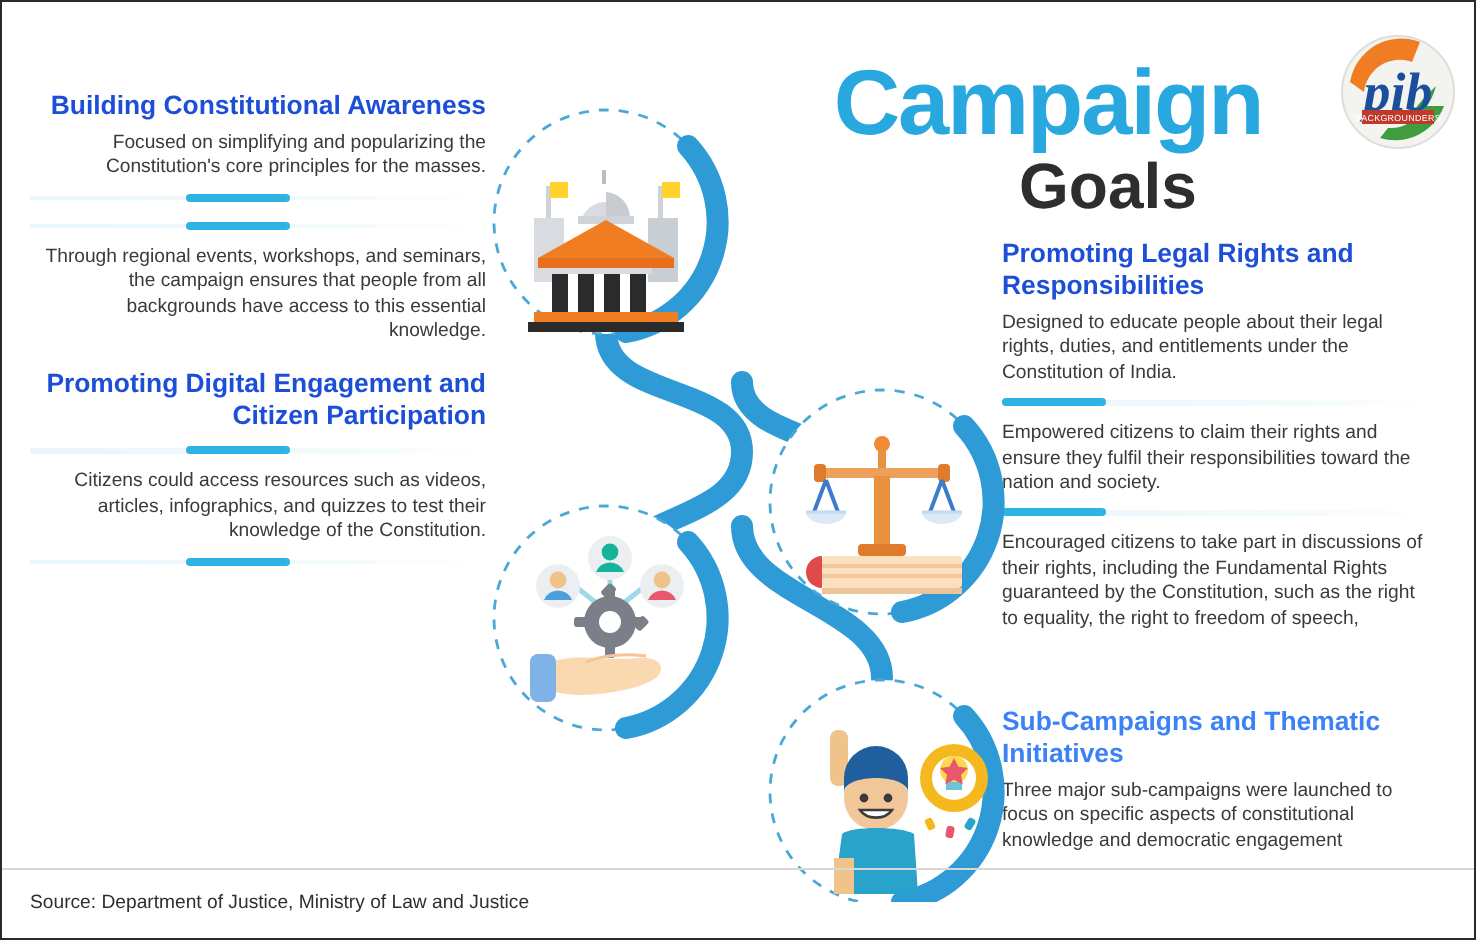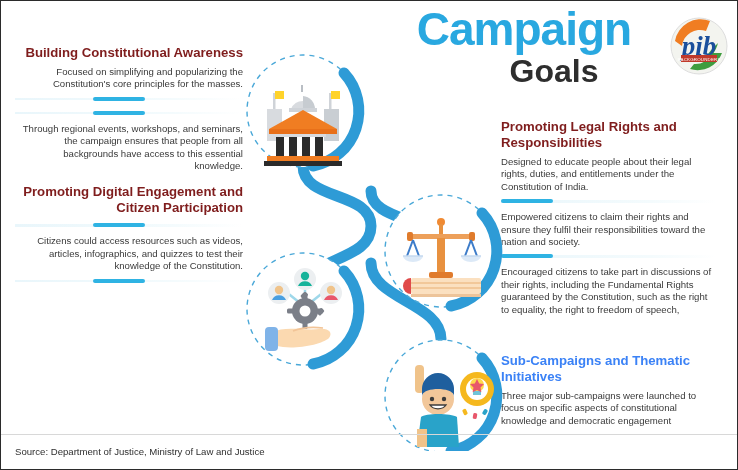--- a/index.html
+++ b/index.html
@@ -6,42 +6,42 @@
   html,body { background:#ffffff; }
   body {
     width:738px; height:470px;
     font-family:"Liberation Sans", sans-serif;
     position:relative; overflow:hidden;
     border:1px solid #2b2b2b;
   }
   .canvas { position:absolute; inset:0; background:#fff; }
 
   
-  .title-block { position:absolute; left:378px; top:2px; width:290px; text-align:center; }
+  .title-block { position:absolute; left:378px; top:24px; width:290px; text-align:center; }
   .title-main {
     font-size:46px; font-weight:bold; color:#29a8e0;
     letter-spacing:-1px; line-height:52px; white-space:nowrap;
   }
   .title-sub {
     font-size:32px; font-weight:bold; color:#2e2e2e;
     line-height:36px; margin-top:-2px; padding-left:60px;
   }
 
   
   .logo { position:absolute; right:9px; top:16px; width:58px; height:58px; }
 
   
   .col { position:absolute; }
   .col-left  { left:14px; top:44px; width:228px; text-align:right; }
   .col-right { left:500px; width:215px; text-align:left; }
   .col-right-1 { top:118px; }
   .col-right-2 { top:352px; }
 
   .heading {
-    font-size:13.2px; font-weight:bold; color:#7f1d1d;
+    font-size:13.2px; font-weight:bold; color:#1d4ed8;
     line-height:16px; margin-bottom:5px;
   }
   .heading.dark { color:#3b82f6; }
   .para {
     font-size:9.6px; color:#3a3a3a; line-height:12.4px;
   }
   .blk { margin-bottom:4px; }
 
   
   .divider { height:9px; position:relative; margin:4px 0 5px 0; }

